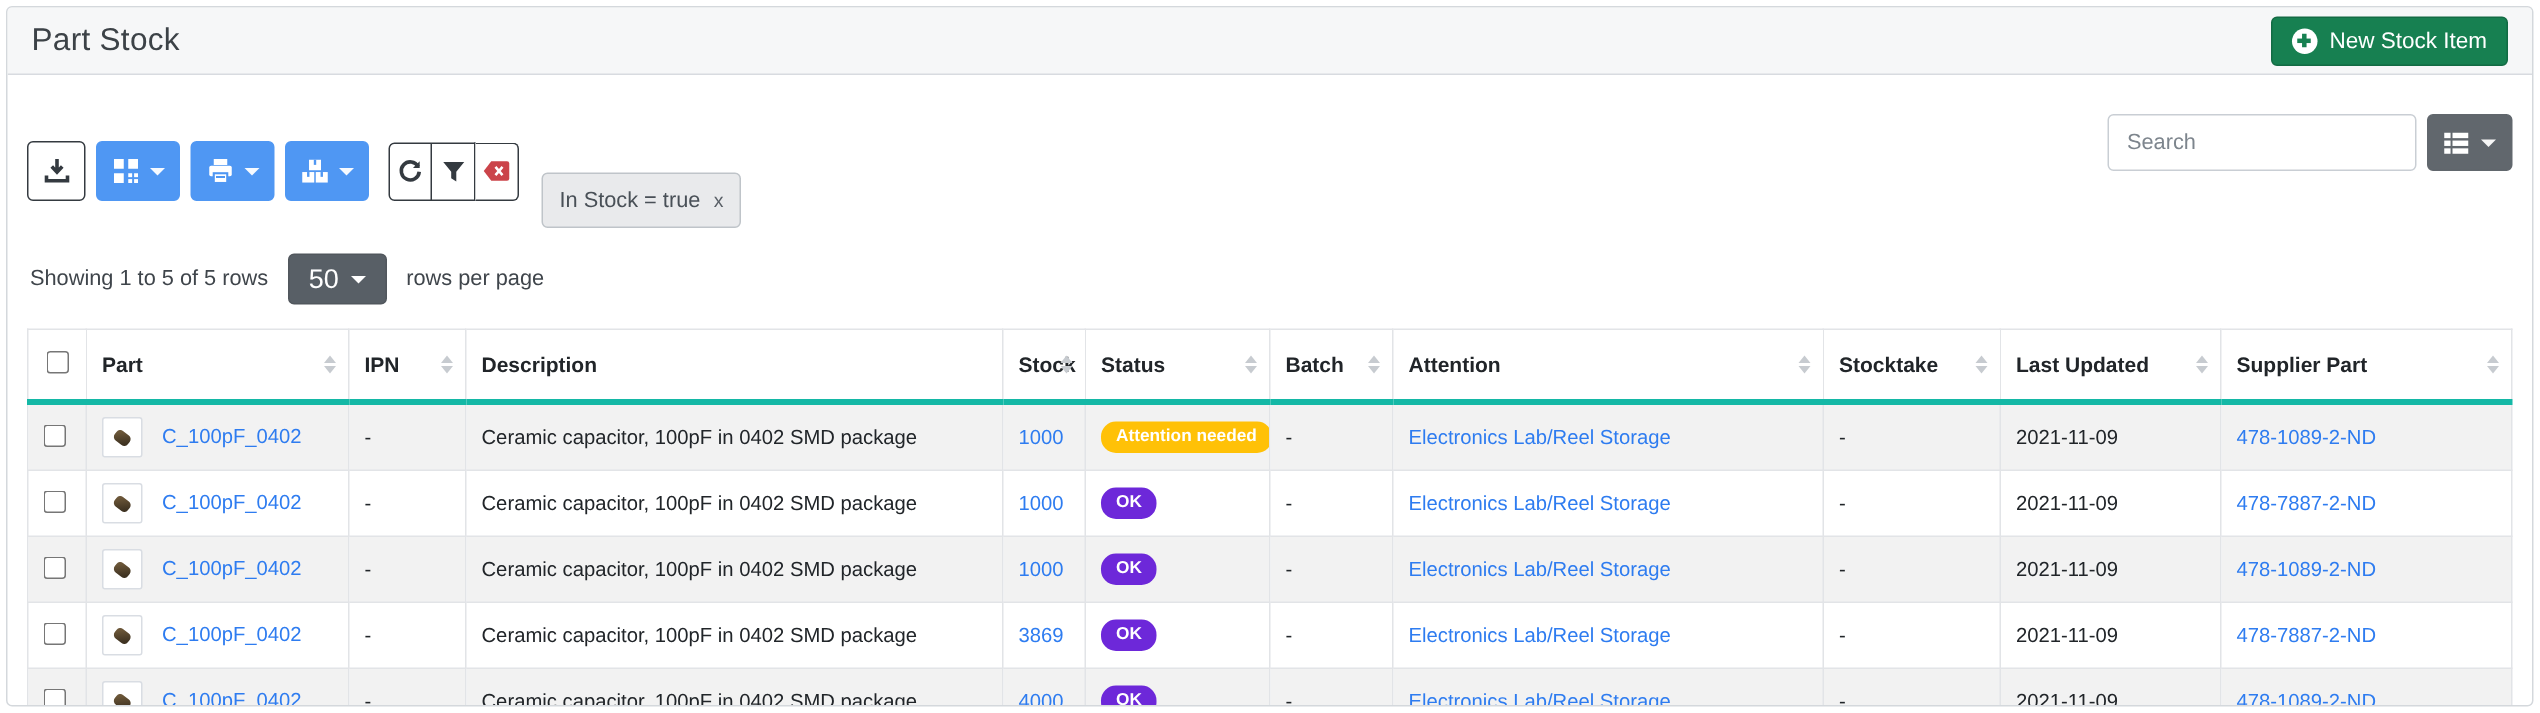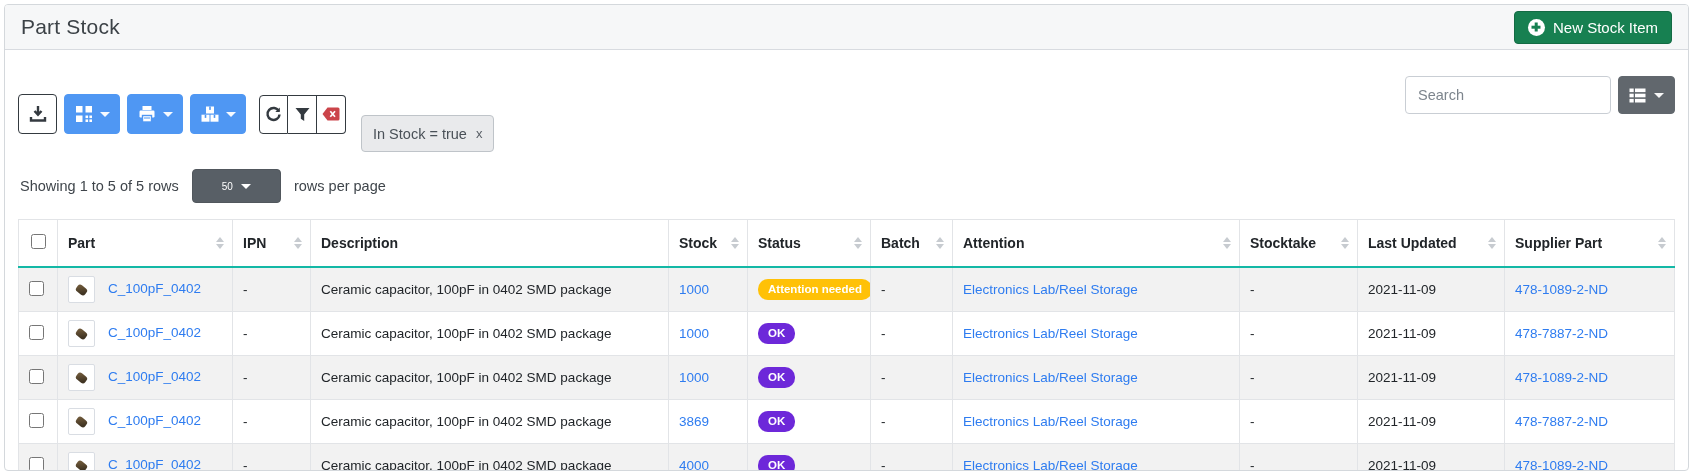--- a/index.html
+++ b/index.html
@@ -39,31 +39,31 @@
   .toolbar-right { display:flex; align-items:flex-start; gap:7px; }
   .search-input { width:206px; height:38px; border:1px solid #c9ced4; border-radius:4px; padding:0 12px; font-size:14.5px; font-family:inherit; color:#212529; outline:none; }
   .search-input::placeholder { color:#7d858d; }
   .btn-columns { background:#61676d; border:1px solid #61676d; width:57px; gap:8px; height:38px; }
 
   
   .icon { display:inline-block; }
 
   
   .page-detail { display:flex; align-items:center; gap:13px; margin:17px 2px 0 2px; font-size:14.5px; color:#3f454b; }
-  .btn-pagesize { background:#585f66; border:1px solid #51575d; color:#fff; border-radius:4px; height:34px; padding:0 29px; font-size:10px; display:inline-flex; align-items:center; gap:8px; cursor:pointer; font-family:inherit; }
+  .btn-pagesize { background:#585f66; border:1px solid #51575d; color:#fff; border-radius:4px; height:34px; padding:0 13px; font-size:18px; display:inline-flex; align-items:center; gap:8px; cursor:pointer; font-family:inherit; }
   .page-detail.bottom { margin-top:16px; }
 
   
   table.stock-table { width:100%; border-collapse:collapse; table-layout:fixed; margin-top:16px; font-size:13.5px; }
   .stock-table th, .stock-table td { border:1px solid #e2e4e7; padding:8px 10px; text-align:left; vertical-align:middle; overflow:hidden; white-space:nowrap; }
-  .stock-table thead th { font-weight:bold; font-size:14px; color:#212529; border-bottom:2px solid #14b8a6; padding:14px 10px; position:relative; background:#fff; }
+  .stock-table thead th { font-weight:bold; font-size:14px; color:#212529; border-bottom:4px solid #14b8a6; padding:14px 10px; position:relative; background:#fff; }
   .stock-table tbody tr:nth-child(odd) { background:#f2f2f2; }
   .stock-table tbody tr:nth-child(even) { background:#fff; }
   .col-check { width:39px; } .col-part { width:175px; } .col-ipn { width:78px; }
-  .col-description { width:358px; } .col-stock { width:79px; } .col-status { width:123px; }
+  .col-description { width:358px; } .col-stock { width:55px; } .col-status { width:123px; }
   .col-batch { width:82px; } .col-location { width:287px; } .col-stocktake { width:118px; }
   .col-last_updated { width:147px; }
   .cell-check, th.col-check { text-align:center; padding-left:4px; padding-right:4px; }
   .sort-icon { position:absolute; right:8px; top:50%; transform:translateY(-50%); display:flex; flex-direction:column; align-items:center; gap:2px; }
   .sort-icon::before { content:""; border-left:4.5px solid transparent; border-right:4.5px solid transparent; border-bottom:5px solid #c7cbd0; }
   .sort-icon::after  { content:""; border-left:4.5px solid transparent; border-right:4.5px solid transparent; border-top:5px solid #c7cbd0; }
   a.link { color:#2e7cf0; text-decoration:none; cursor:pointer; }
   .thumb { width:27px; height:27px; background:#fff; border:1px solid #d9dde3; border-radius:2px; display:inline-flex; align-items:center; justify-content:center; vertical-align:middle; }
   .cap { width:11px; height:8px; border-radius:3px; background:linear-gradient(135deg,#6b5638 20%,#3f3322 80%); transform:rotate(38deg); }
   .cell-part a { margin-left:13px; }

